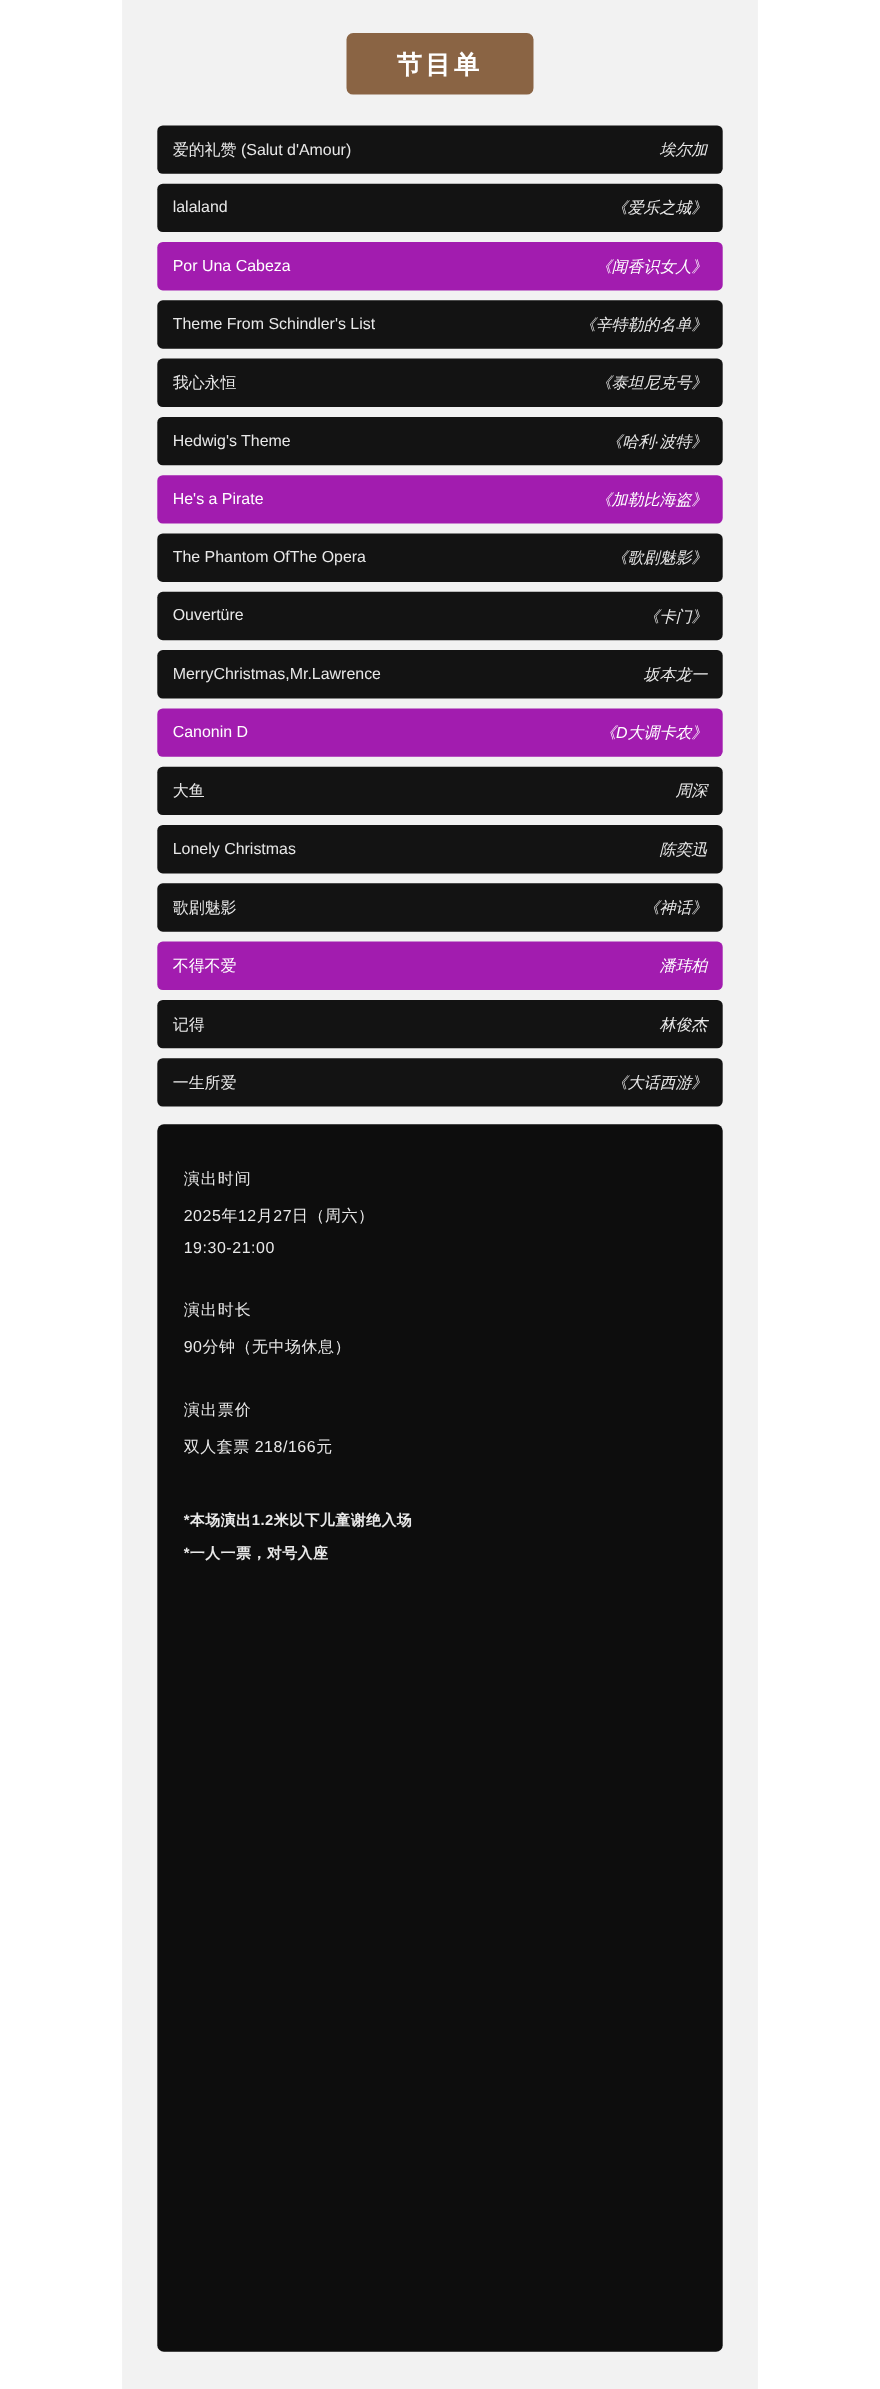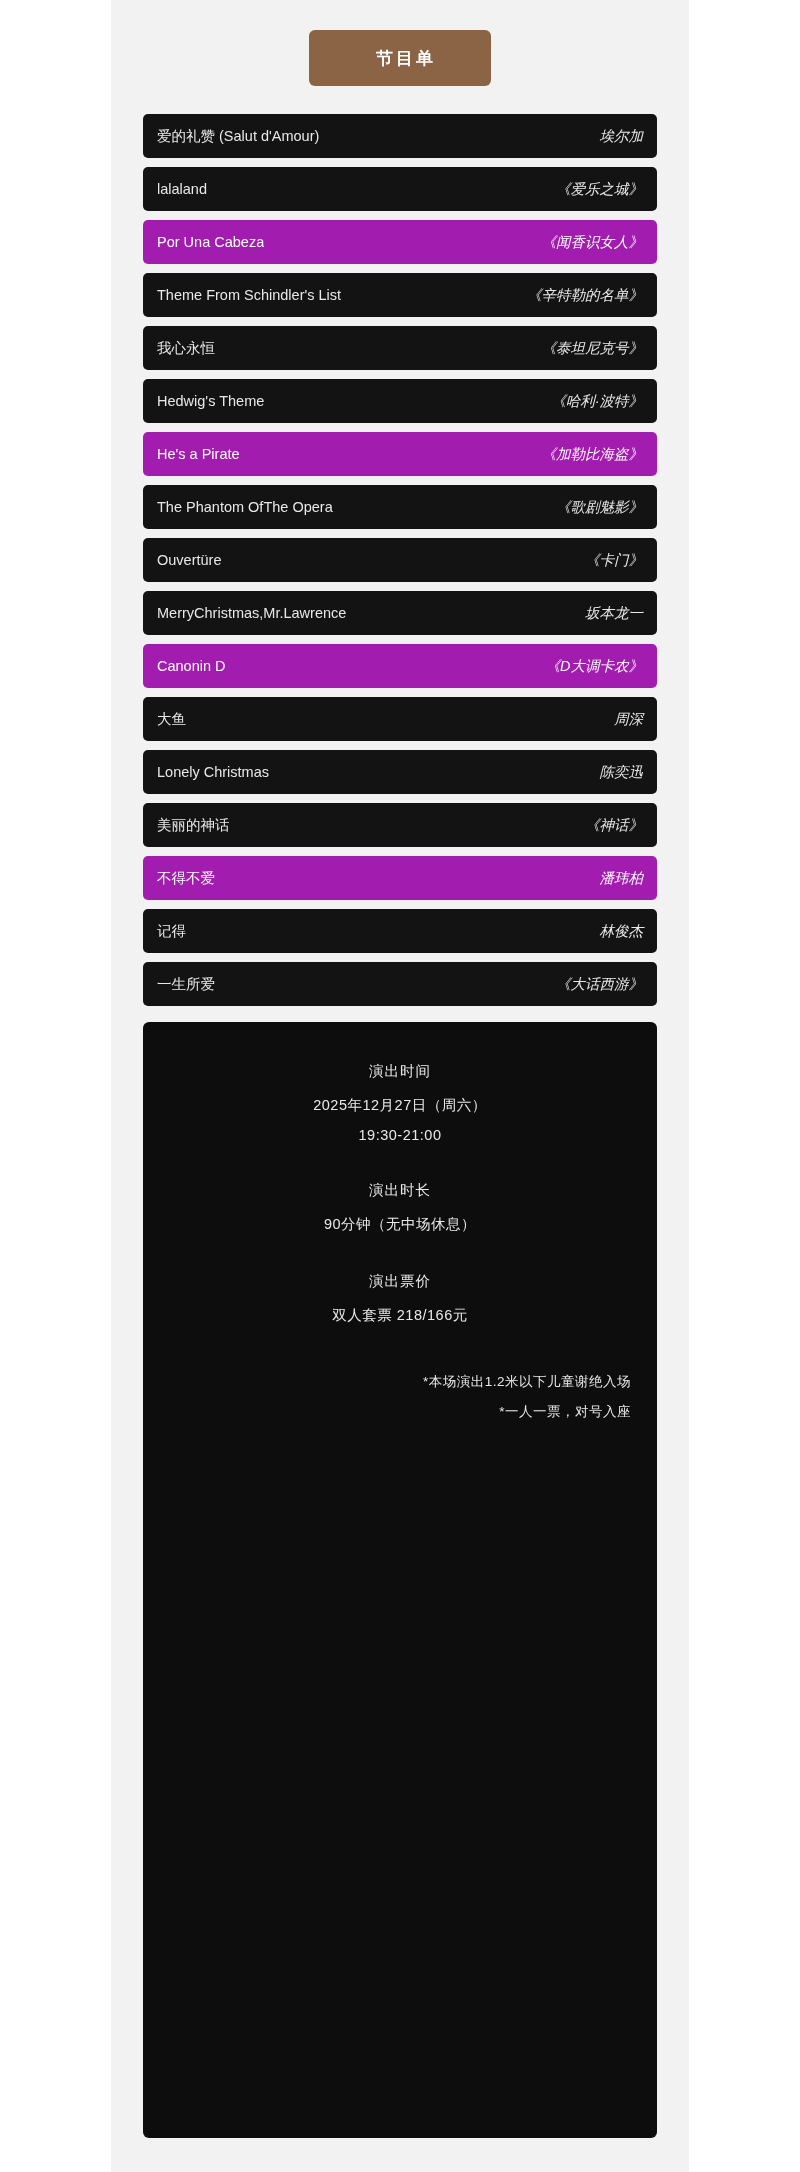--- a/index.html
+++ b/index.html
@@ -27,24 +27,23 @@
   .title-badge {
     margin-top: 30px;
     width: 170px;
     height: 56px;
     background: #8a6444;
     border-radius: 6px;
     display: flex;
     align-items: center;
     justify-content: center;
     color: #ffffff;
-    font-size: 17px;
+    font-size: 23px;
     font-weight: bold;
     letter-spacing: 3px;
-    padding-left: 12px;
   }
   .program-list {
     margin-top: 28px;
     width: 100%;
     display: flex;
     flex-direction: column;
     gap: 9px;
   }
   .program-row {
     height: 44px;
@@ -81,39 +80,39 @@
     color: #e9e9e9;
     box-sizing: border-box;
     padding: 40px 24px 30px 24px;
     display: flex;
     flex-direction: column;
     align-items: center;
     flex: 1 1 auto;
   }
   .info-block {
     width: 100%;
-    text-align: center;
+    text-align: left;
     margin-bottom: 26px;
   }
   .info-label {
     font-size: 14.5px;
     margin-bottom: 15px;
     letter-spacing: 1px;
   }
   .info-line {
     font-size: 14.5px;
     margin-bottom: 12px;
     letter-spacing: 0.5px;
   }
   .notes {
     width: 100%;
     margin-top: 10px;
-    text-align: right;
     padding-right: 2px;
     box-sizing: border-box;
+    font-weight: bold;
   }
   .note-line {
     font-size: 13.5px;
     margin-bottom: 12px;
     letter-spacing: 0.5px;
   }
 </style>
 </head>
 <body>
 
@@ -168,21 +167,21 @@
       </div>
       <div class="program-row">
         <span class="program-title">大鱼</span>
         <span class="program-sub">周深</span>
       </div>
       <div class="program-row">
         <span class="program-title">Lonely Christmas</span>
         <span class="program-sub">陈奕迅</span>
       </div>
       <div class="program-row">
-        <span class="program-title">美丽的神话</span>
+        <span class="program-title">歌剧魅影</span>
         <span class="program-sub">《神话》</span>
       </div>
       <div class="program-row highlight">
         <span class="program-title">不得不爱</span>
         <span class="program-sub">潘玮柏</span>
       </div>
       <div class="program-row">
         <span class="program-title">记得</span>
         <span class="program-sub">林俊杰</span>
       </div>

